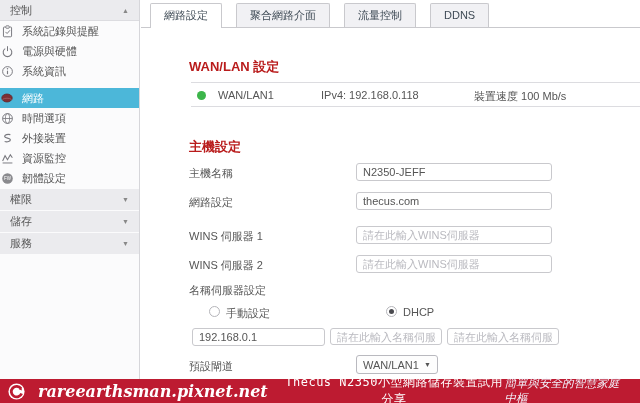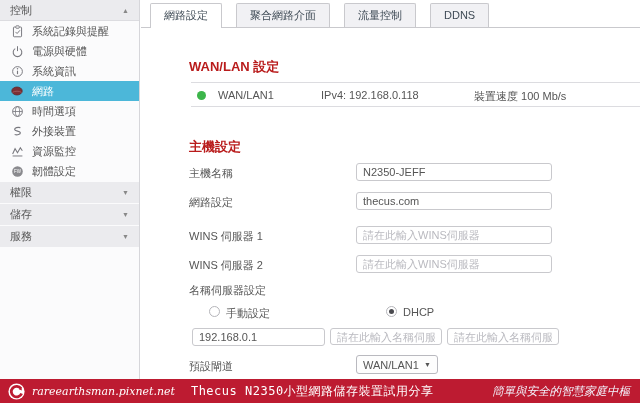--- a/index.html
+++ b/index.html
@@ -5,23 +5,23 @@
   * { margin:0; padding:0; box-sizing:border-box; }
   body { font-family:"Liberation Sans","DejaVu Sans",sans-serif; }
   .app { position:relative; width:640px; height:403px; background:#fff; overflow:hidden; font-size:11px; color:#555; }
 
   
   .sidebar { position:absolute; left:0; top:0; bottom:24px; width:140px; background:#fbfbfc; border-right:1px solid #d6d6da; }
   .search-row { height:28px; background:#fff; border-bottom:1px solid #e2e2e6; display:flex; align-items:center; padding-left:12px; gap:9px; }
   .search-row .ph { color:#9a9aa0; }
   .sec-header { height:21px; background:#ebebee; border-bottom:1px solid #dcdce0; display:flex; align-items:center; justify-content:space-between; padding:0 10px; color:#555; }
   .sec-header .arrow { font-size:7px; color:#888; }
-  .side-item { height:20px; display:flex; align-items:center; gap:8px; padding-left:10px; color:#555; background:#fbfbfc; }
+  .side-item { height:20px; display:flex; align-items:center; gap:8px; color:#555; background:#fbfbfc; }
   .side-item .ico { width:14px; height:14px; display:inline-flex; align-items:center; justify-content:center; flex:0 0 14px; }
-  .side-item.selected { background:#4cb7d9; color:#fff; }
+  .side-item.selected { background:#4cb7d9; color:#fff;margin-top:7px; }
   .collapsed-list { margin-top:1px; }
   .collapsed-list .sec-header { margin-bottom:1px; border-bottom:none; height:21px; }
 
   
   .main { position:absolute; left:141px; right:0; top:0; bottom:24px; background:#fff; }
   .tabbar { position:absolute; left:0; right:0; top:0; height:28px; border-bottom:1px solid #c9c9cd; display:flex; align-items:flex-end; padding-left:9px; }
   .tab { height:24px; line-height:22px; padding:0 13px; border:1px solid #c9c9cd; border-bottom:none; background:#f1f1f4; color:#3e4a55; margin-right:14px; border-radius:2px 2px 0 0; }
   .tab.active { background:#fff; position:relative; }
   .tab.active::after { content:''; position:absolute; left:0; right:0; bottom:-1px; height:1px; background:#fff; }
 
@@ -41,21 +41,21 @@
   .radio { position:absolute; width:11px; height:11px; border:1px solid #b5b5ba; border-radius:50%; background:#fff; }
   .radio.checked::after { content:''; position:absolute; left:2px; top:2px; width:5px; height:5px; border-radius:50%; background:#4a4a4f; }
   .rlabel { position:absolute; color:#555; }
 
   .select { position:absolute; left:215px; top:355px; width:82px; height:19px; border:1px solid #b9b9bf; border-radius:3px; background:#fdfdfd; display:flex; align-items:center; justify-content:space-between; padding:0 6px; color:#555; }
   .select .car { font-size:7px; color:#555; }
 
   
   .footer { position:absolute; left:0; right:0; bottom:0; height:24px; background:#bd1b31; display:flex; align-items:center; color:#fff; }
   .footer .logo { margin-left:8px; display:flex; }
-  .f-site { margin-left:7px; font-family:"DejaVu Serif","Liberation Serif",serif; font-style:italic; font-weight:normal; font-size:11px; }
+  .f-site { margin-left:13px; font-family:"DejaVu Serif","Liberation Serif",serif; font-style:italic; font-weight:bold; font-size:16px; }
   .f-title { margin-left:16px; font-family:"DejaVu Sans Mono","Liberation Mono",monospace; font-size:12px; letter-spacing:0.5px;text-align:center; }
   .f-slogan { margin-left:auto; margin-right:10px; font-style:italic; font-size:11.5px; color:#f3f6ff; }
 
   svg { display:block; }
 </style>
 </head>
 <body>
 
 <div class="app">
 

